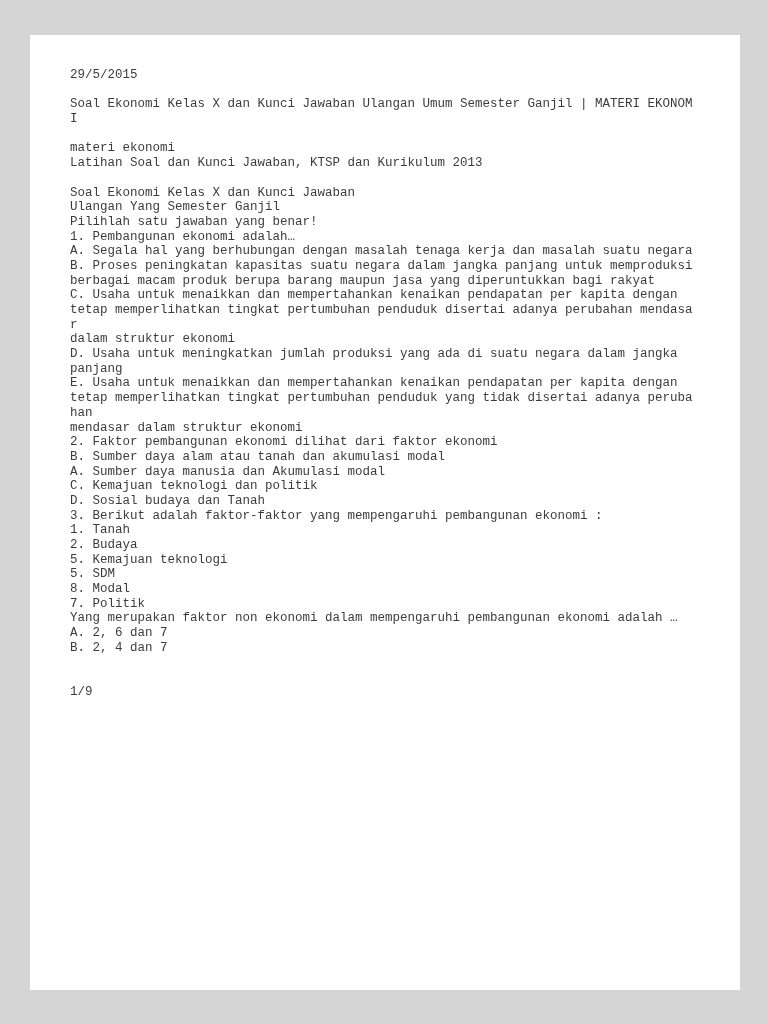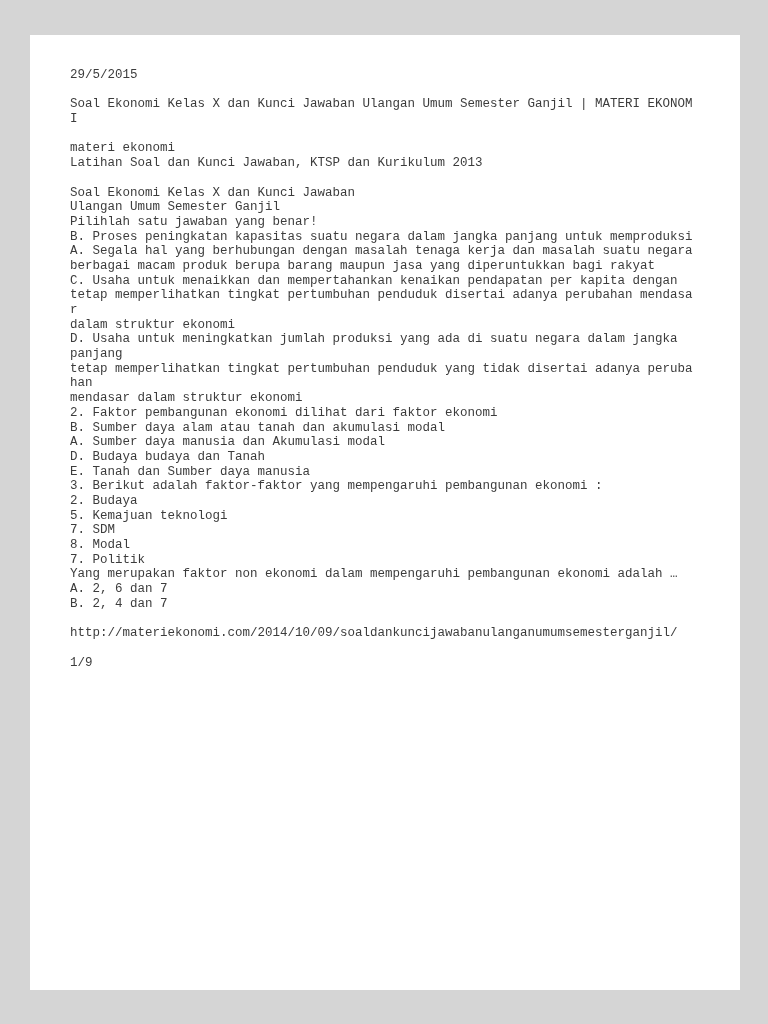--- a/index.html
+++ b/index.html
@@ -50,47 +50,49 @@
     <div class="text-block">
         <div class="line">29/5/2015</div>
         <div class="line">&nbsp;</div>
         <div class="line">Soal Ekonomi Kelas X dan Kunci Jawaban Ulangan Umum Semester Ganjil | MATERI EKONOM</div>
         <div class="line">I</div>
         <div class="line">&nbsp;</div>
         <div class="line">materi ekonomi</div>
         <div class="line">Latihan Soal dan Kunci Jawaban, KTSP dan Kurikulum 2013</div>
         <div class="line">&nbsp;</div>
         <div class="line">Soal Ekonomi Kelas X dan Kunci Jawaban</div>
-        <div class="line">Ulangan Umum Semester Ganjil</div>
+        <div class="line">Ulangan Yang Semester Ganjil</div>
         <div class="line">Pilihlah satu jawaban yang benar!</div>
+        <div class="line">1. Pembangunan ekonomi adalah…</div>
+        <div class="line">A. Segala hal yang berhubungan dengan masalah tenaga kerja dan masalah suatu negara</div>
         <div class="line">B. Proses peningkatan kapasitas suatu negara dalam jangka panjang untuk memproduksi</div>
-        <div class="line">A. Segala hal yang berhubungan dengan masalah tenaga kerja dan masalah suatu negara</div>
         <div class="line">berbagai macam produk berupa barang maupun jasa yang diperuntukkan bagi rakyat</div>
         <div class="line">C. Usaha untuk menaikkan dan mempertahankan kenaikan pendapatan per kapita dengan</div>
         <div class="line">tetap memperlihatkan tingkat pertumbuhan penduduk disertai adanya perubahan mendasa</div>
         <div class="line">r</div>
         <div class="line">dalam struktur ekonomi</div>
         <div class="line">D. Usaha untuk meningkatkan jumlah produksi yang ada di suatu negara dalam jangka</div>
         <div class="line">panjang</div>
+        <div class="line">E. Usaha untuk menaikkan dan mempertahankan kenaikan pendapatan per kapita dengan</div>
         <div class="line">tetap memperlihatkan tingkat pertumbuhan penduduk yang tidak disertai adanya peruba</div>
         <div class="line">han</div>
         <div class="line">mendasar dalam struktur ekonomi</div>
         <div class="line">2. Faktor pembangunan ekonomi dilihat dari faktor ekonomi</div>
         <div class="line">B. Sumber daya alam atau tanah dan akumulasi modal</div>
         <div class="line">A. Sumber daya manusia dan Akumulasi modal</div>
-        <div class="line">D. Budaya budaya dan Tanah</div>
-        <div class="line">E. Tanah dan Sumber daya manusia</div>
+        <div class="line">C. Kemajuan teknologi dan politik</div>
+        <div class="line">D. Sosial budaya dan Tanah</div>
         <div class="line">3. Berikut adalah faktor-faktor yang mempengaruhi pembangunan ekonomi :</div>
+        <div class="line">1. Tanah</div>
         <div class="line">2. Budaya</div>
         <div class="line">5. Kemajuan teknologi</div>
-        <div class="line">7. SDM</div>
+        <div class="line">5. SDM</div>
         <div class="line">8. Modal</div>
         <div class="line">7. Politik</div>
         <div class="line">Yang merupakan faktor non ekonomi dalam mempengaruhi pembangunan ekonomi adalah …</div>
         <div class="line">A. 2, 6 dan 7</div>
         <div class="line">B. 2, 4 dan 7</div>
         <div class="line">&nbsp;</div>
-        <div class="line">http://materiekonomi.com/2014/10/09/soaldankuncijawabanulanganumumsemesterganjil/</div>
         <div class="line">&nbsp;</div>
         <div class="line">1/9</div>
       </div>
   </div>
 </div>
 
 </body></html>

